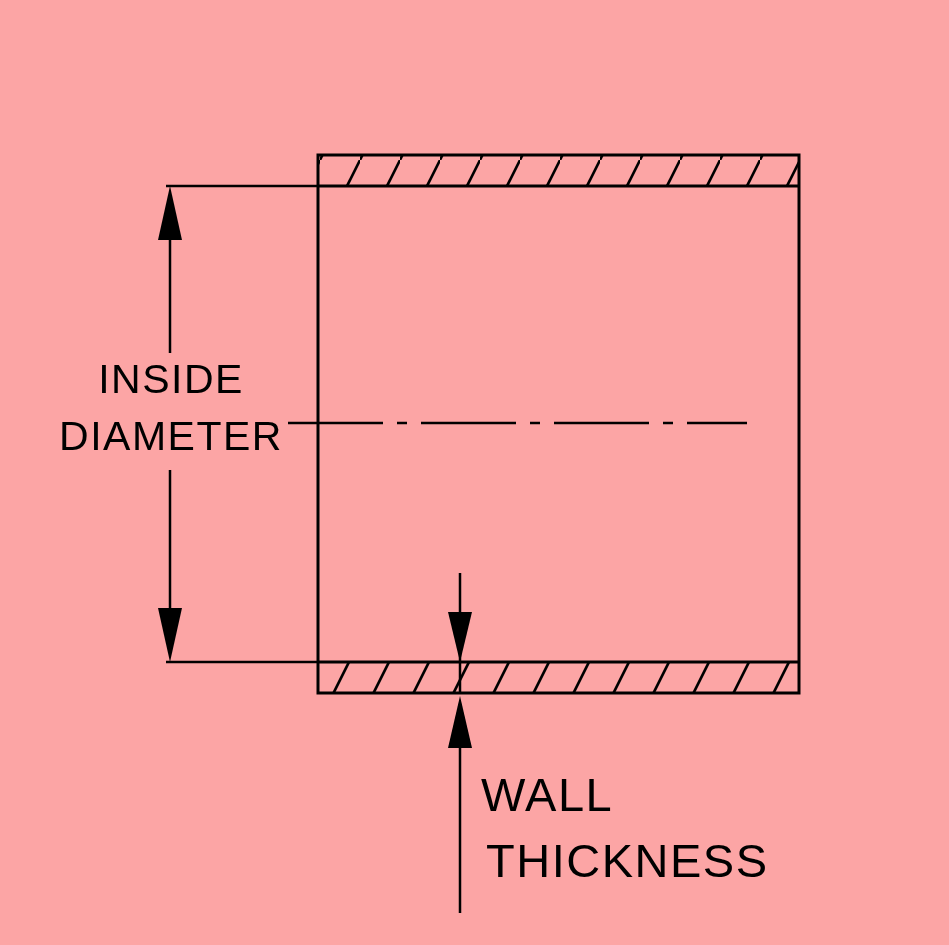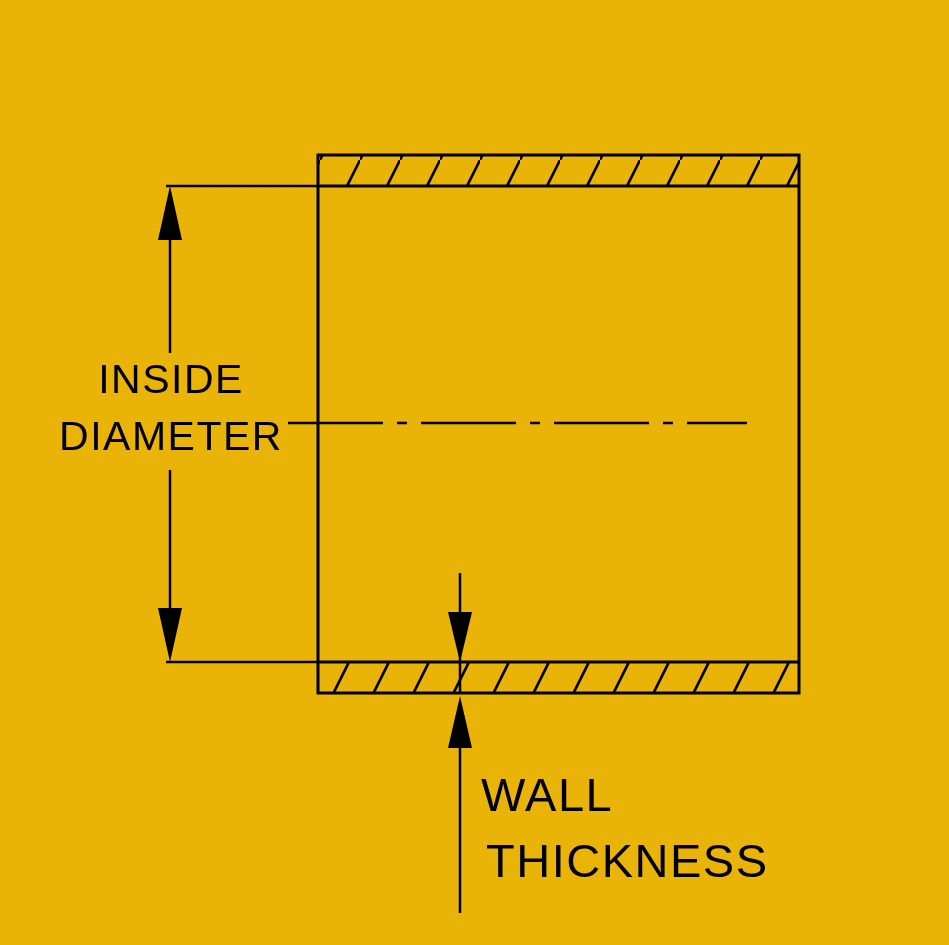--- a/index.html
+++ b/index.html
@@ -4,21 +4,21 @@
 <style>
   html, body {
     margin: 0;
     padding: 0;
     background: #ffffff;
   }
   .canvas {
     position: relative;
     width: 949px;
     height: 945px;
-    background: #eab308;
+    background: #fca5a5;
     overflow: hidden;
     font-family: "Liberation Sans", sans-serif;
   }
   svg.drawing {
     position: absolute;
     left: 0;
     top: 0;
     width: 949px;
     height: 945px;
   }

